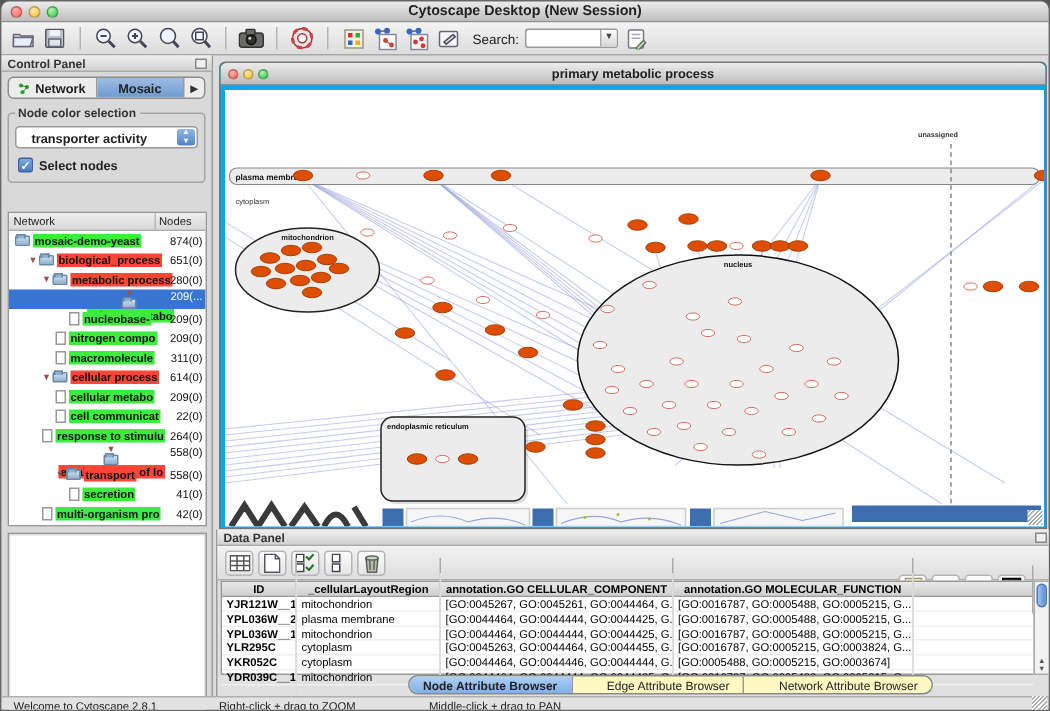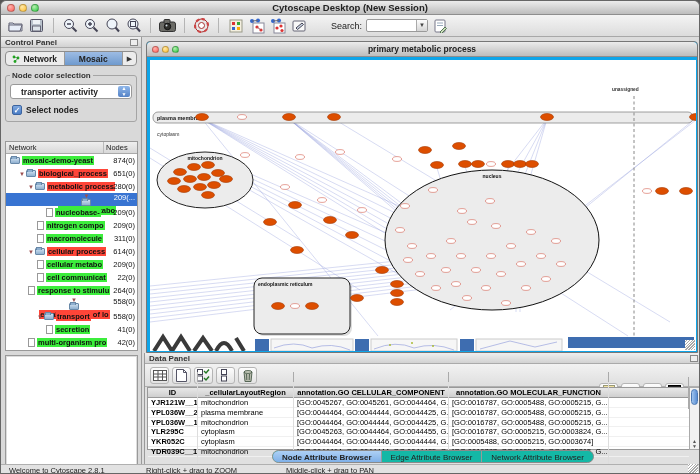--- a/index.html
+++ b/index.html
@@ -18,21 +18,21 @@
   .l-red{background:radial-gradient(circle at 35% 30%,#ffb3ad,#ff5f57);}
   .l-yellow{background:radial-gradient(circle at 35% 30%,#ffe9a8,#febc2e);}
   .l-green{background:radial-gradient(circle at 35% 30%,#b8f0b0,#28c840);}
 
   
   .toolbar { position:absolute; left:0; top:14px; width:100%; height:22px;
     background:linear-gradient(#f4f4f4,#dcdcdc); border-bottom:1px solid #a8a8a8;
     display:flex; align-items:center; padding:0 6px; gap:4px; }
   .tbtn { width:17px; height:17px; display:flex; align-items:center; justify-content:center; }
   .tsep { width:1px; height:15px; background:#b5b5b5; margin:0 4px; }
-  .search-label { font-size:9px; color:#222; margin-left:20px; }
+  .search-label { font-size:9px; color:#222; margin-left:4px; }
   .search-combo { width:62px; height:13px; background:#fff; border:1px solid #9a9a9a;
     border-radius:2px; position:relative; }
   .search-combo .dd { position:absolute; right:0; top:0; width:11px; height:11px;
     background:linear-gradient(#fdfdfd,#d5d5d5); border-left:1px solid #aaa; font-size:6px;
     color:#444; text-align:center; line-height:11px; }
 
   
   .cpanel { position:absolute; left:0; top:36px; width:141px; height:427px; background:#d9d9d9;
     border-right:1px solid #9a9a9a; }
   .panel-head { height:11px; background:linear-gradient(#efefef,#d2d2d2);
@@ -128,21 +128,21 @@
   .drow.head .dc.c0 { font-weight:bold; }
   .vscroll { position:absolute; right:1px; top:34px; width:11px; height:63px;
     background:#f2f2f2; border:1px solid #aaa; }
   .vthumb { position:absolute; left:1px; top:1px; width:7px; height:16px; border-radius:4px;
     background:linear-gradient(90deg,#9fc4ee,#5b8fd4); border:1px solid #4a78b4; }
   .varrows { position:absolute; left:0; bottom:0; width:100%; font-size:5px; color:#555;
     text-align:center; line-height:5px; }
 
   
   .btabs { position:absolute; left:127px; top:97px; display:flex; height:13px;
-    border:1px solid #8a8a8a; border-radius:7px; overflow:hidden; background:#14b8a6; }
+    border:1px solid #8a8a8a; border-radius:7px; overflow:hidden; background:#fef9c3;gap:14px; }
   .btab { font-size:8px; color:#222; padding:1px 9px; line-height:11px;
     border-right:1px solid #999; }
   .btab.sel { background:linear-gradient(#aed0f5,#7fb0e8); font-weight:bold; }
   .btab:last-child { border-right:none; }
 
   
   .statusbar { position:absolute; left:0; top:463px; width:100%; height:11px;
     background:#e2e2e2; border-top:1px solid #b0b0b0; font-size:7.5px; color:#222; }
   .statusbar span { position:absolute; top:1px; }
   .st-left { left:8px; } .st-mid { left:145px; } .st-right { left:285px; }

